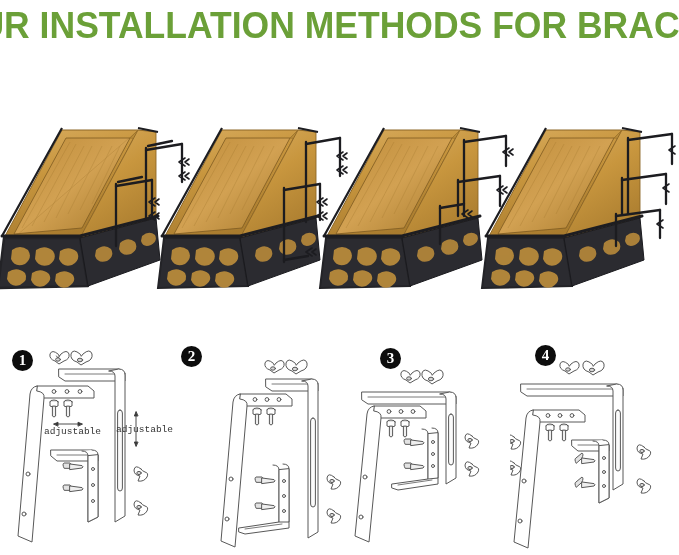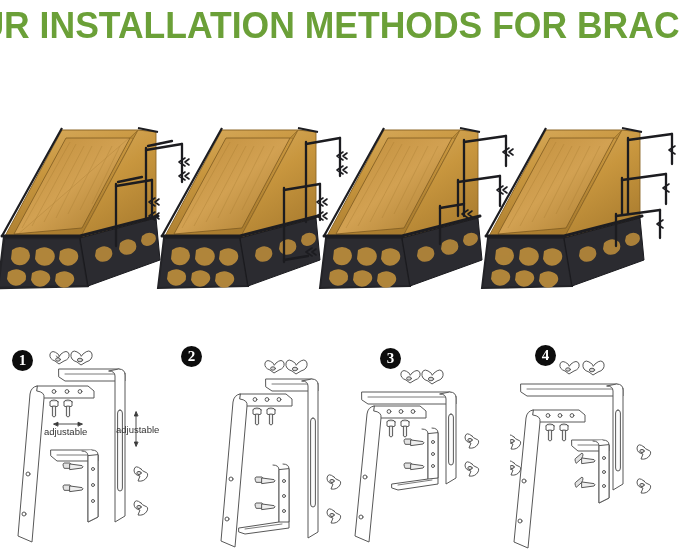--- a/index.html
+++ b/index.html
@@ -47,21 +47,21 @@
     position:absolute;
     width:21px;height:21px;border-radius:50%;
     background:#0d0d0d;color:#fff;
     font-family:"Liberation Serif",serif;
     font-size:15px;font-weight:bold;
     display:flex;align-items:center;justify-content:center;
     line-height:1;
   }
   .lbl{
     position:absolute;
-    font-family:Liberation Sans, sans-serif;
+    font-family:Liberation Mono, monospace;
     font-size:9.5px;color:#333;white-space:nowrap;
   }
   .lbl.vert{font-size:9.5px;}
 </style>
 </head>
 <body>
 
 <div id="page">
 
   <div class="title-wrap">

